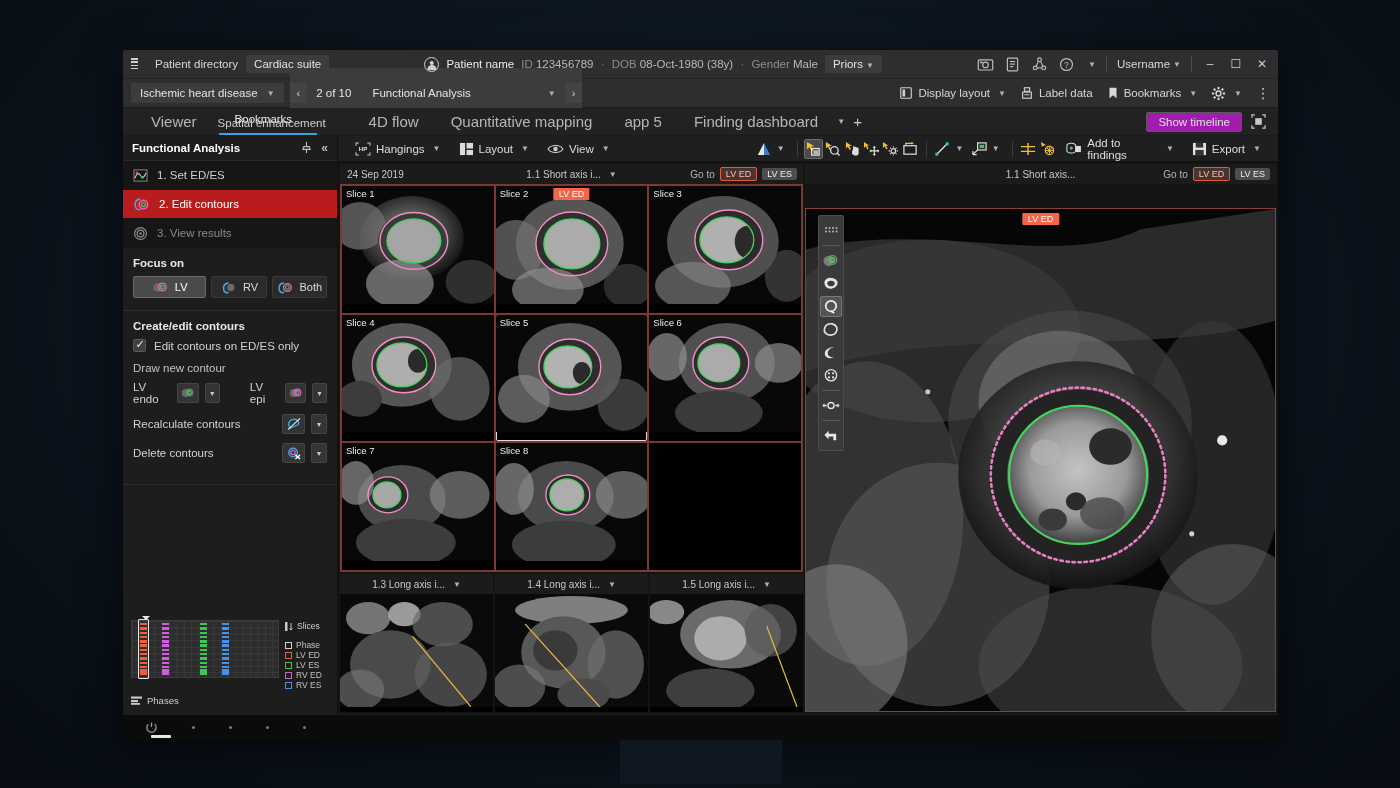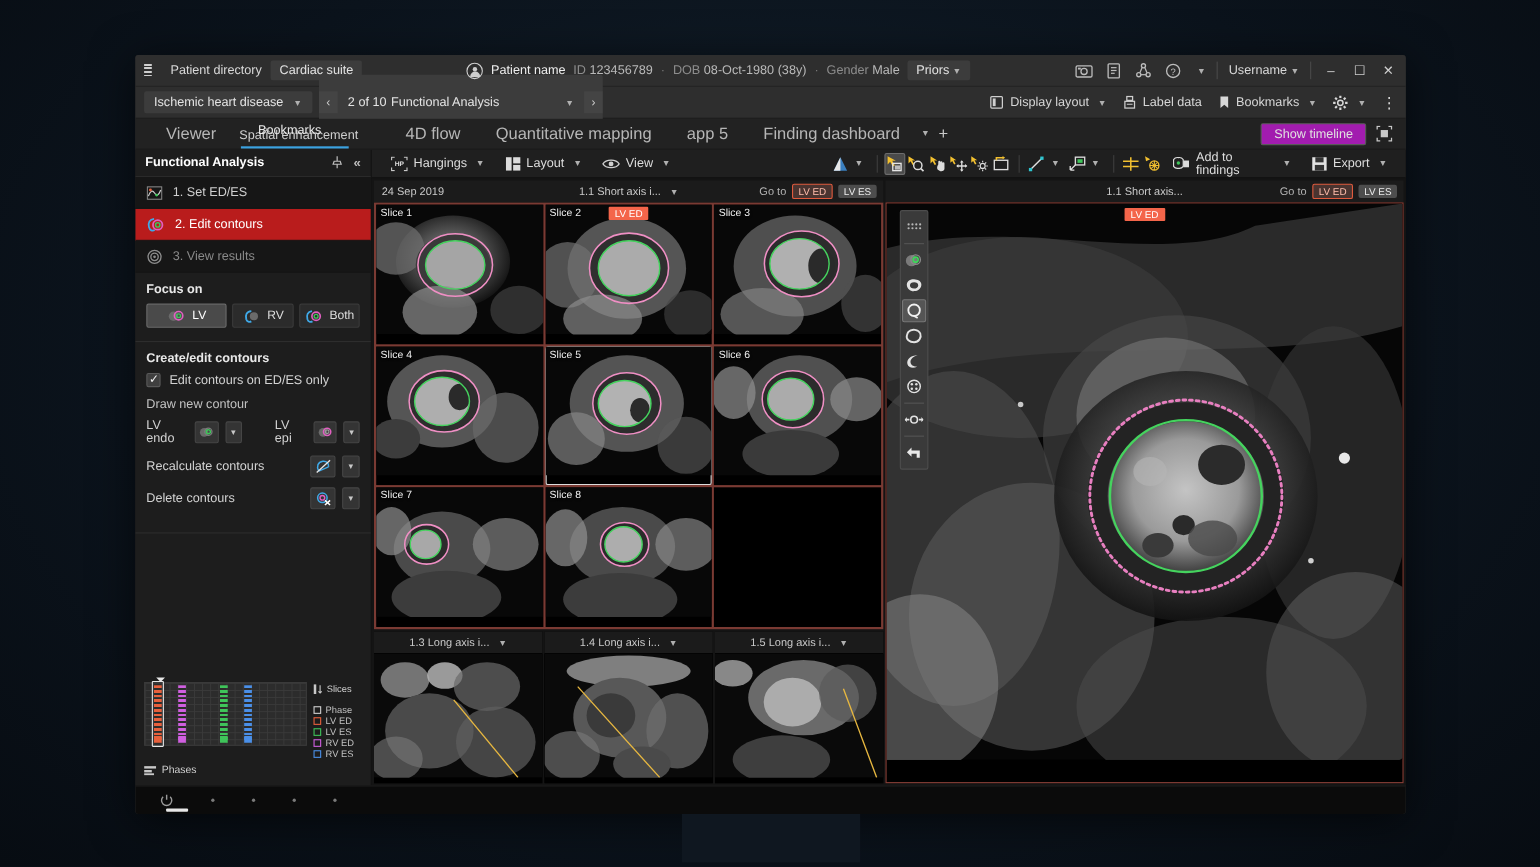--- a/index.html
+++ b/index.html
@@ -72,21 +72,21 @@
   .bar2 {
     height: 29px; background: #2e2e2e; display: flex; align-items: center;
     padding: 0 8px; gap: 6px; flex: none; border-bottom: 1px solid #1d1d1d;
   }
   .sel {
     background: #3c3c3c; color: #e4e4e4; font-size: 11.5px; padding: 4px 9px;
     border-radius: 2px; display: flex; align-items: center; gap: 6px; cursor: pointer;
   }
   .navgrp { display:flex; align-items:center; background:#3c3c3c; border-radius:2px; overflow:hidden;}
   .navbtn { padding: 4px 7px; color:#cfcfcf; font-size:11px; cursor:pointer; background:#444; }
-  .navmid { display:flex; align-items:center; gap:4px; padding: 19px 9px; font-size:11.5px; color:#e4e4e4; }
+  .navmid { display:flex; align-items:center; gap:21px; padding: 19px 9px; font-size:11.5px; color:#e4e4e4; }
   .bar2-r { margin-left: auto; display:flex; align-items:center; gap:14px; color:#d6d6d6; font-size:11.5px;}
   .bar2-item { display:flex; align-items:center; gap:5px; cursor:pointer; }
 
   
   .tabbar {
     height: 28px; background: #222; display:flex; align-items:center; padding:0 12px;
     gap: 0; flex:none; position: relative; border-bottom: 1px solid #1a1a1a;
   }
   .tab { color:#b6b6b6; font-size:15px; padding: 0 16px; line-height:27px; cursor:pointer; position:relative;}
   .tab-overlap { position: relative; width: 140px; height: 27px; }
@@ -171,21 +171,21 @@
   .tb-item { display:flex; align-items:center; gap:5px; color:#ddd; font-size:11.5px; padding:0 9px;
              cursor:pointer; height:26px;}
   .tb-sep { width:1px; height:16px; background:#3d3d3d; margin:0 6px;}
   .tb-icon { width:20px; height:20px; display:flex; align-items:center; justify-content:center;
              border-radius:2px; cursor:pointer;}
   .tb-icon.act { background:#4a4a4a; border:1px solid #6d6d6d;}
   .tb-right { margin-left:auto; display:flex; align-items:center;}
 
   .panes { flex:1; display:flex; gap:2px; padding:2px; min-height:0; background:#141414;}
   .pane-l { flex: 0 0 463px; display:flex; flex-direction:column; min-height:0;}
-  .pane-r { flex:1; display:flex; flex-direction:column; min-height:0;}
+  .pane-r { flex:1; display:flex; flex-direction:column; min-height:0;gap:24px;}
 
   .pane-hdr { height:20px; background:#1b1b1b; display:flex; align-items:center; padding:0 7px;
               font-size:10px; color:#c9c9c9; flex:none; position:relative;}
   .ph-date { position:absolute; left:7px;}
   .ph-title { width:100%; text-align:left; display:flex; align-items:center; justify-content:center; gap:5px;}
   .ph-right { position:absolute; right:6px; display:flex; align-items:center; gap:5px;}
   .goto { color:#b4b4b4; font-size:10px;}
   .badge { font-size:9px; padding:1px 5px; border-radius:2px; background:#4d4d4d; color:#ececec;}
   .badge.ed { border:1px solid #e05b3e; background:#4a3430; color:#ffbfae;}
 

